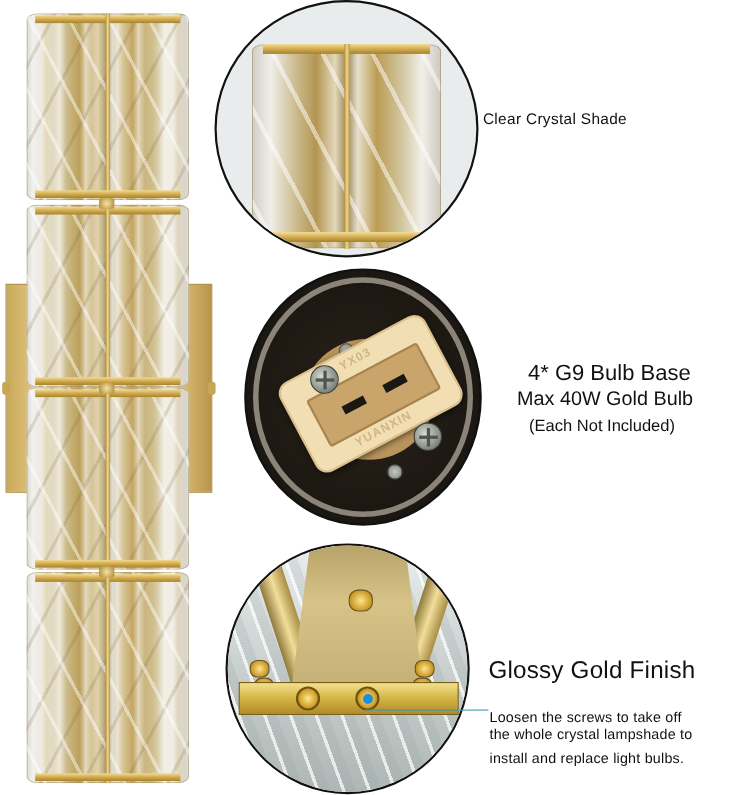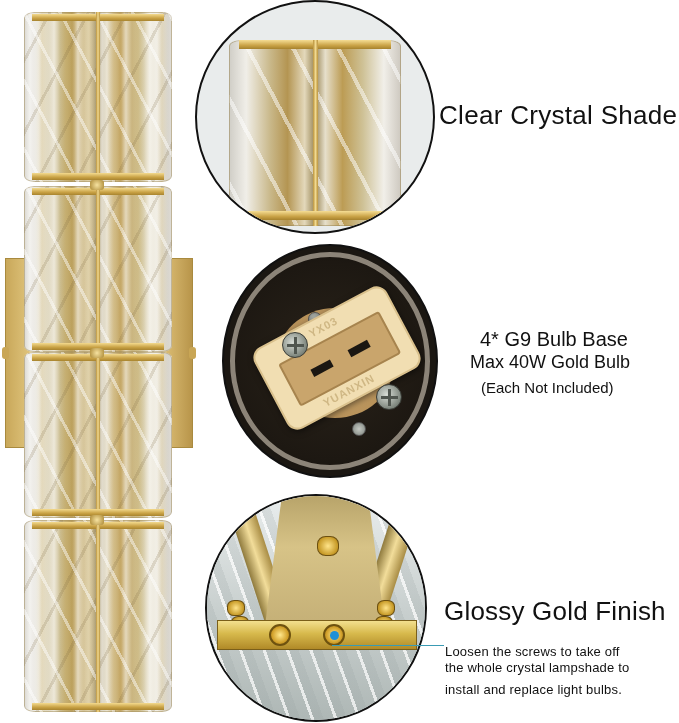--- a/index.html
+++ b/index.html
@@ -110,25 +110,25 @@
     .c3 .nut.la { left: 20px; top: 104px; } .c3 .nut.lb { left: 24px; top: 120px; }
     .c3 .nut.ra { left: 170px; top: 104px; } .c3 .nut.rb { left: 168px; top: 120px; }
     .c3 .screw { position: absolute; top: 128px; width: 22px; height: 22px; border-radius: 50%; background: radial-gradient(circle,#ffe88e,#d3a22c 60%,#8f6716); border: 2px solid #6e520f; }
     .c3 .screw.a { left: 62px; } .c3 .screw.b { left: 116px; }
     .c3 .dot { position: absolute; left: 123px; top: 135px; width: 9px; height: 9px; border-radius: 50%; background: #1e90d6; }
 
     .pointer-line { position: absolute; left: 332px; top: 645px; width: 112px; height: 1px; background: #3a9bb4; }
 
     
     .caption { position: absolute; color: #111; white-space: nowrap; }
-    .cap1 { left: 439px; top: 100px; font-size: 26px; letter-spacing: 0.3px; }
+    .cap1 { left: 439px; top: 100px; font-size: 14px; letter-spacing: 0.3px; }
     .cap2a { left: 480px; top: 328px; font-size: 20px; }
     .cap2b { left: 470px; top: 352px; font-size: 18px; }
     .cap2c { left: 481px; top: 379px; font-size: 15px; }
-    .cap3 { left: 444px; top: 596px; font-size: 26px; letter-spacing: 0.2px; }
+    .cap3 { left: 444px; top: 596px; font-size: 22px; letter-spacing: 0.2px; }
     .note { position: absolute; left: 445px; font-size: 13px; color: #111; white-space: nowrap; letter-spacing: 0.2px; }
     .note1 { top: 644px; } .note2 { top: 660px; text-align: center; } .note3 { top: 682px; }
   </style>
 </head>
 <body>
 
 <div class="lamp">
   <div class="backplate">
     <span class="knob l"></span>
     <span class="knob r"></span>

